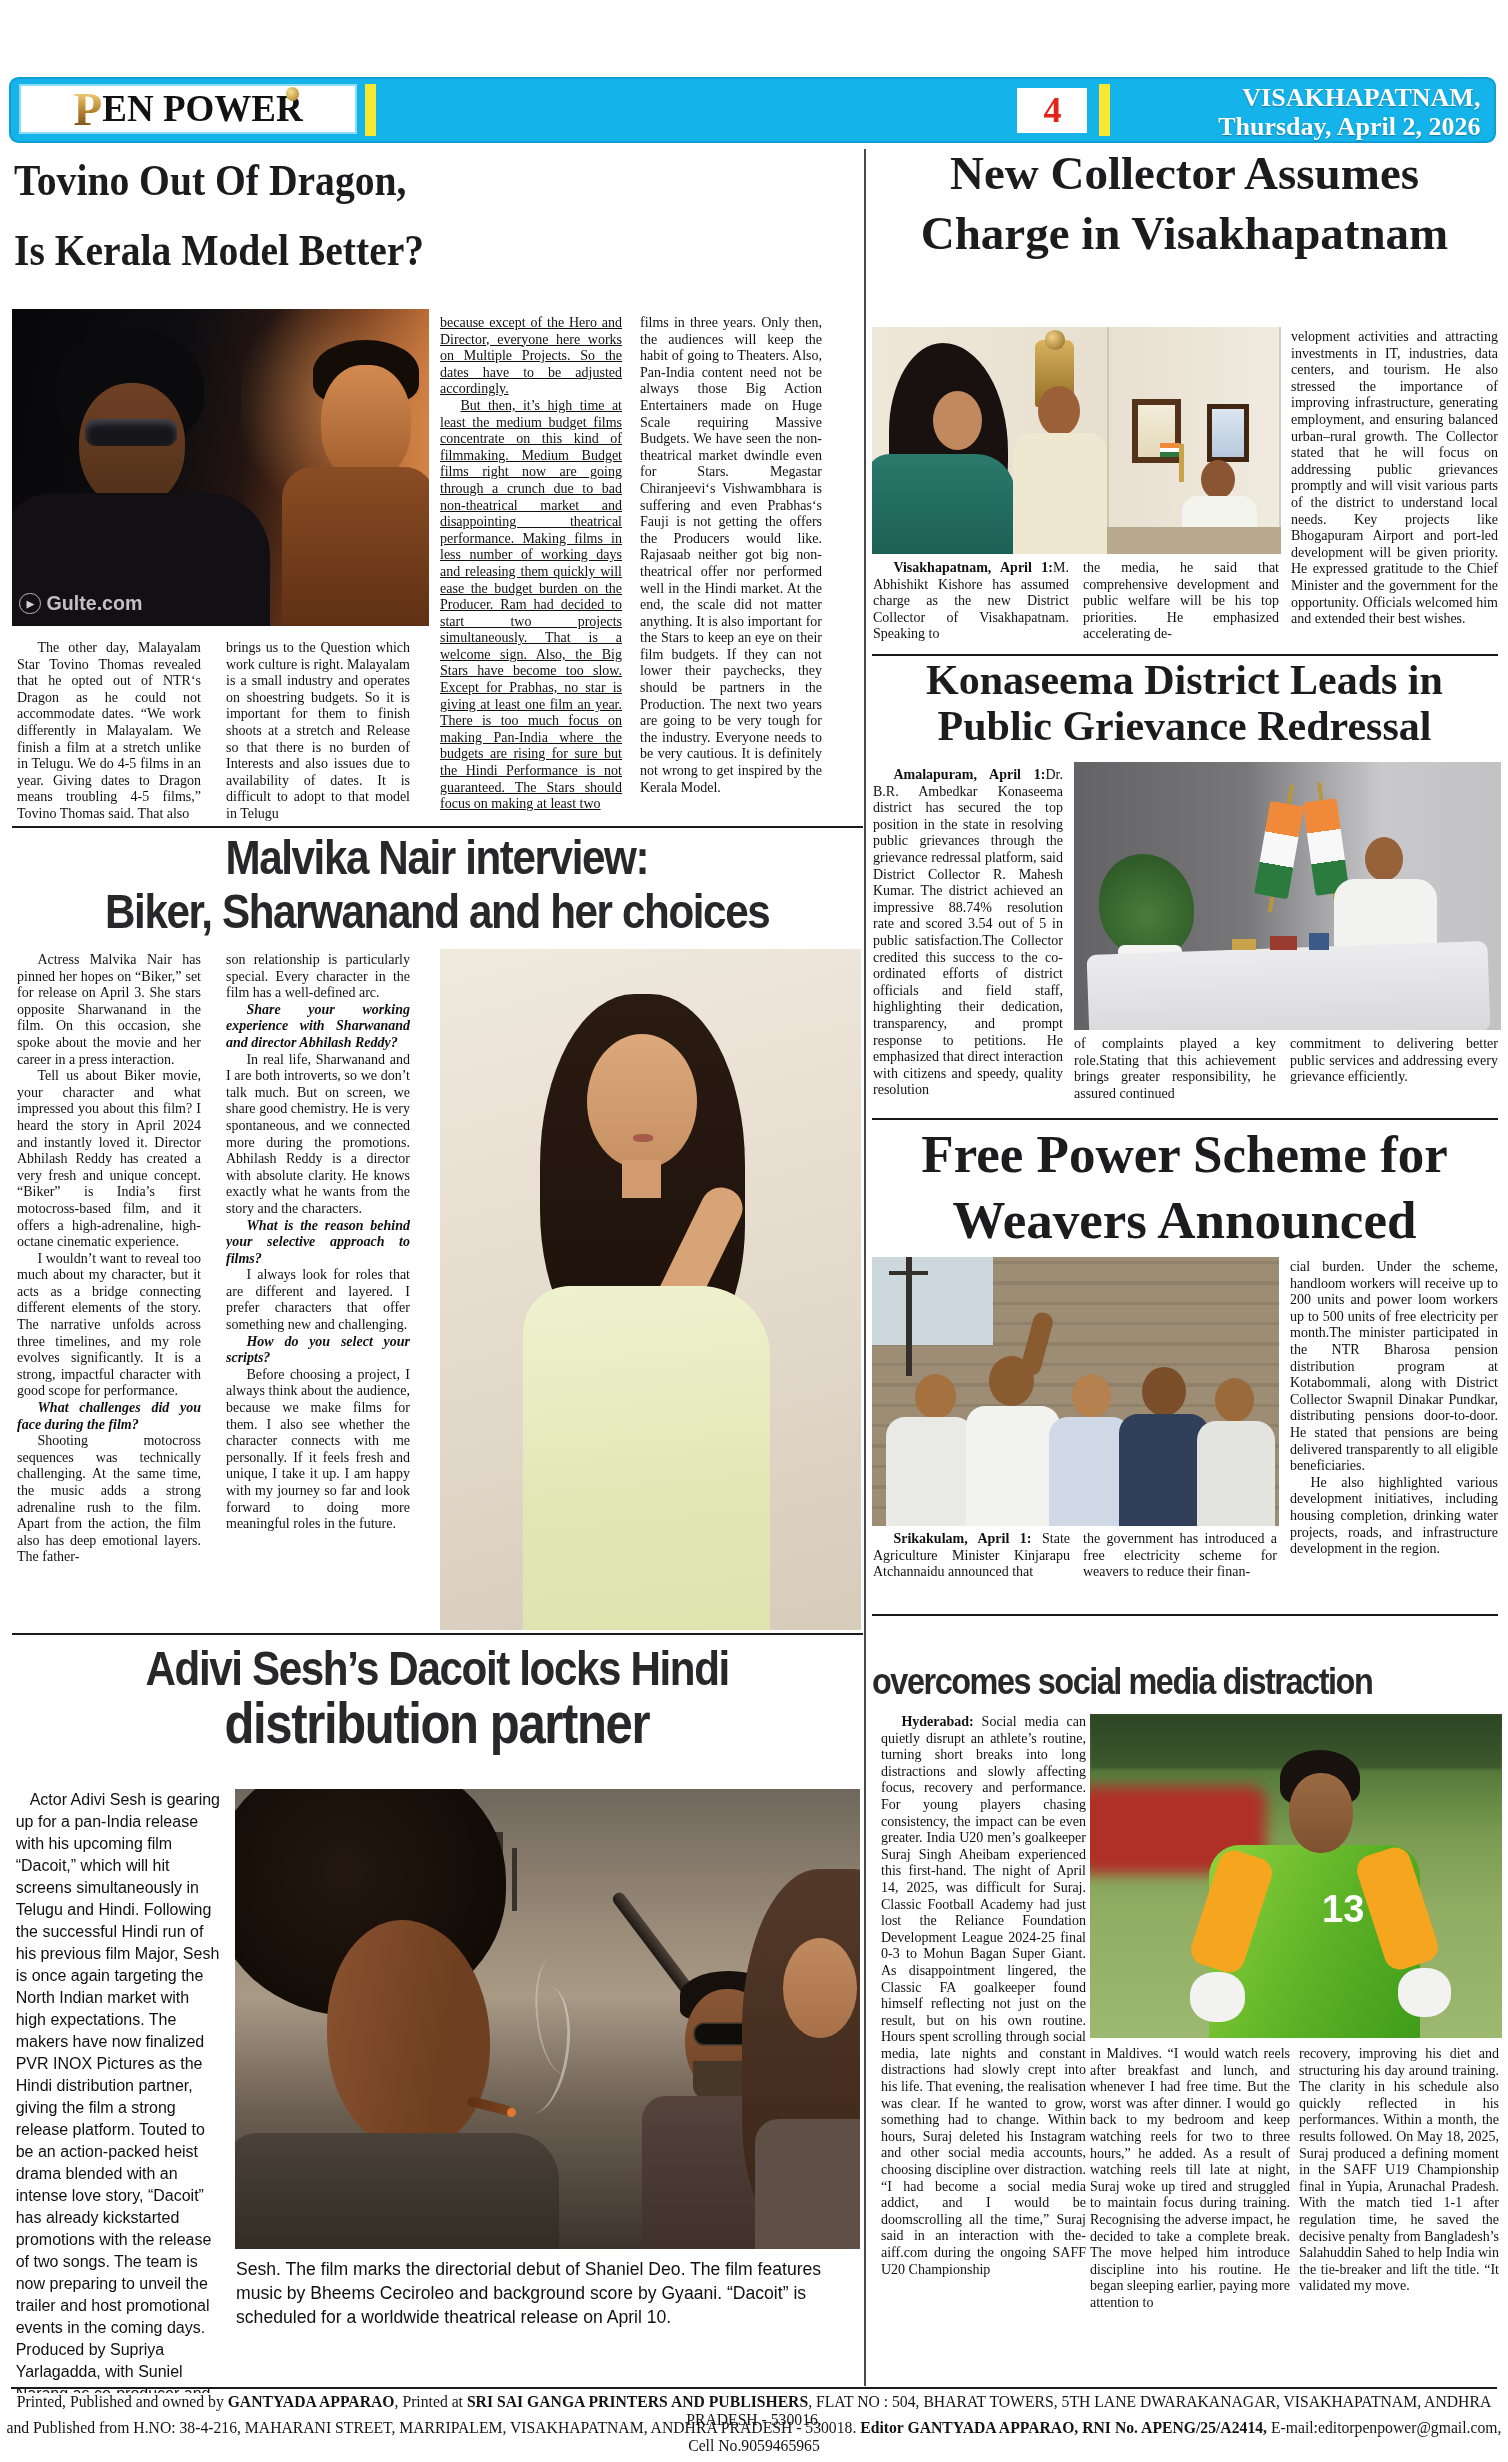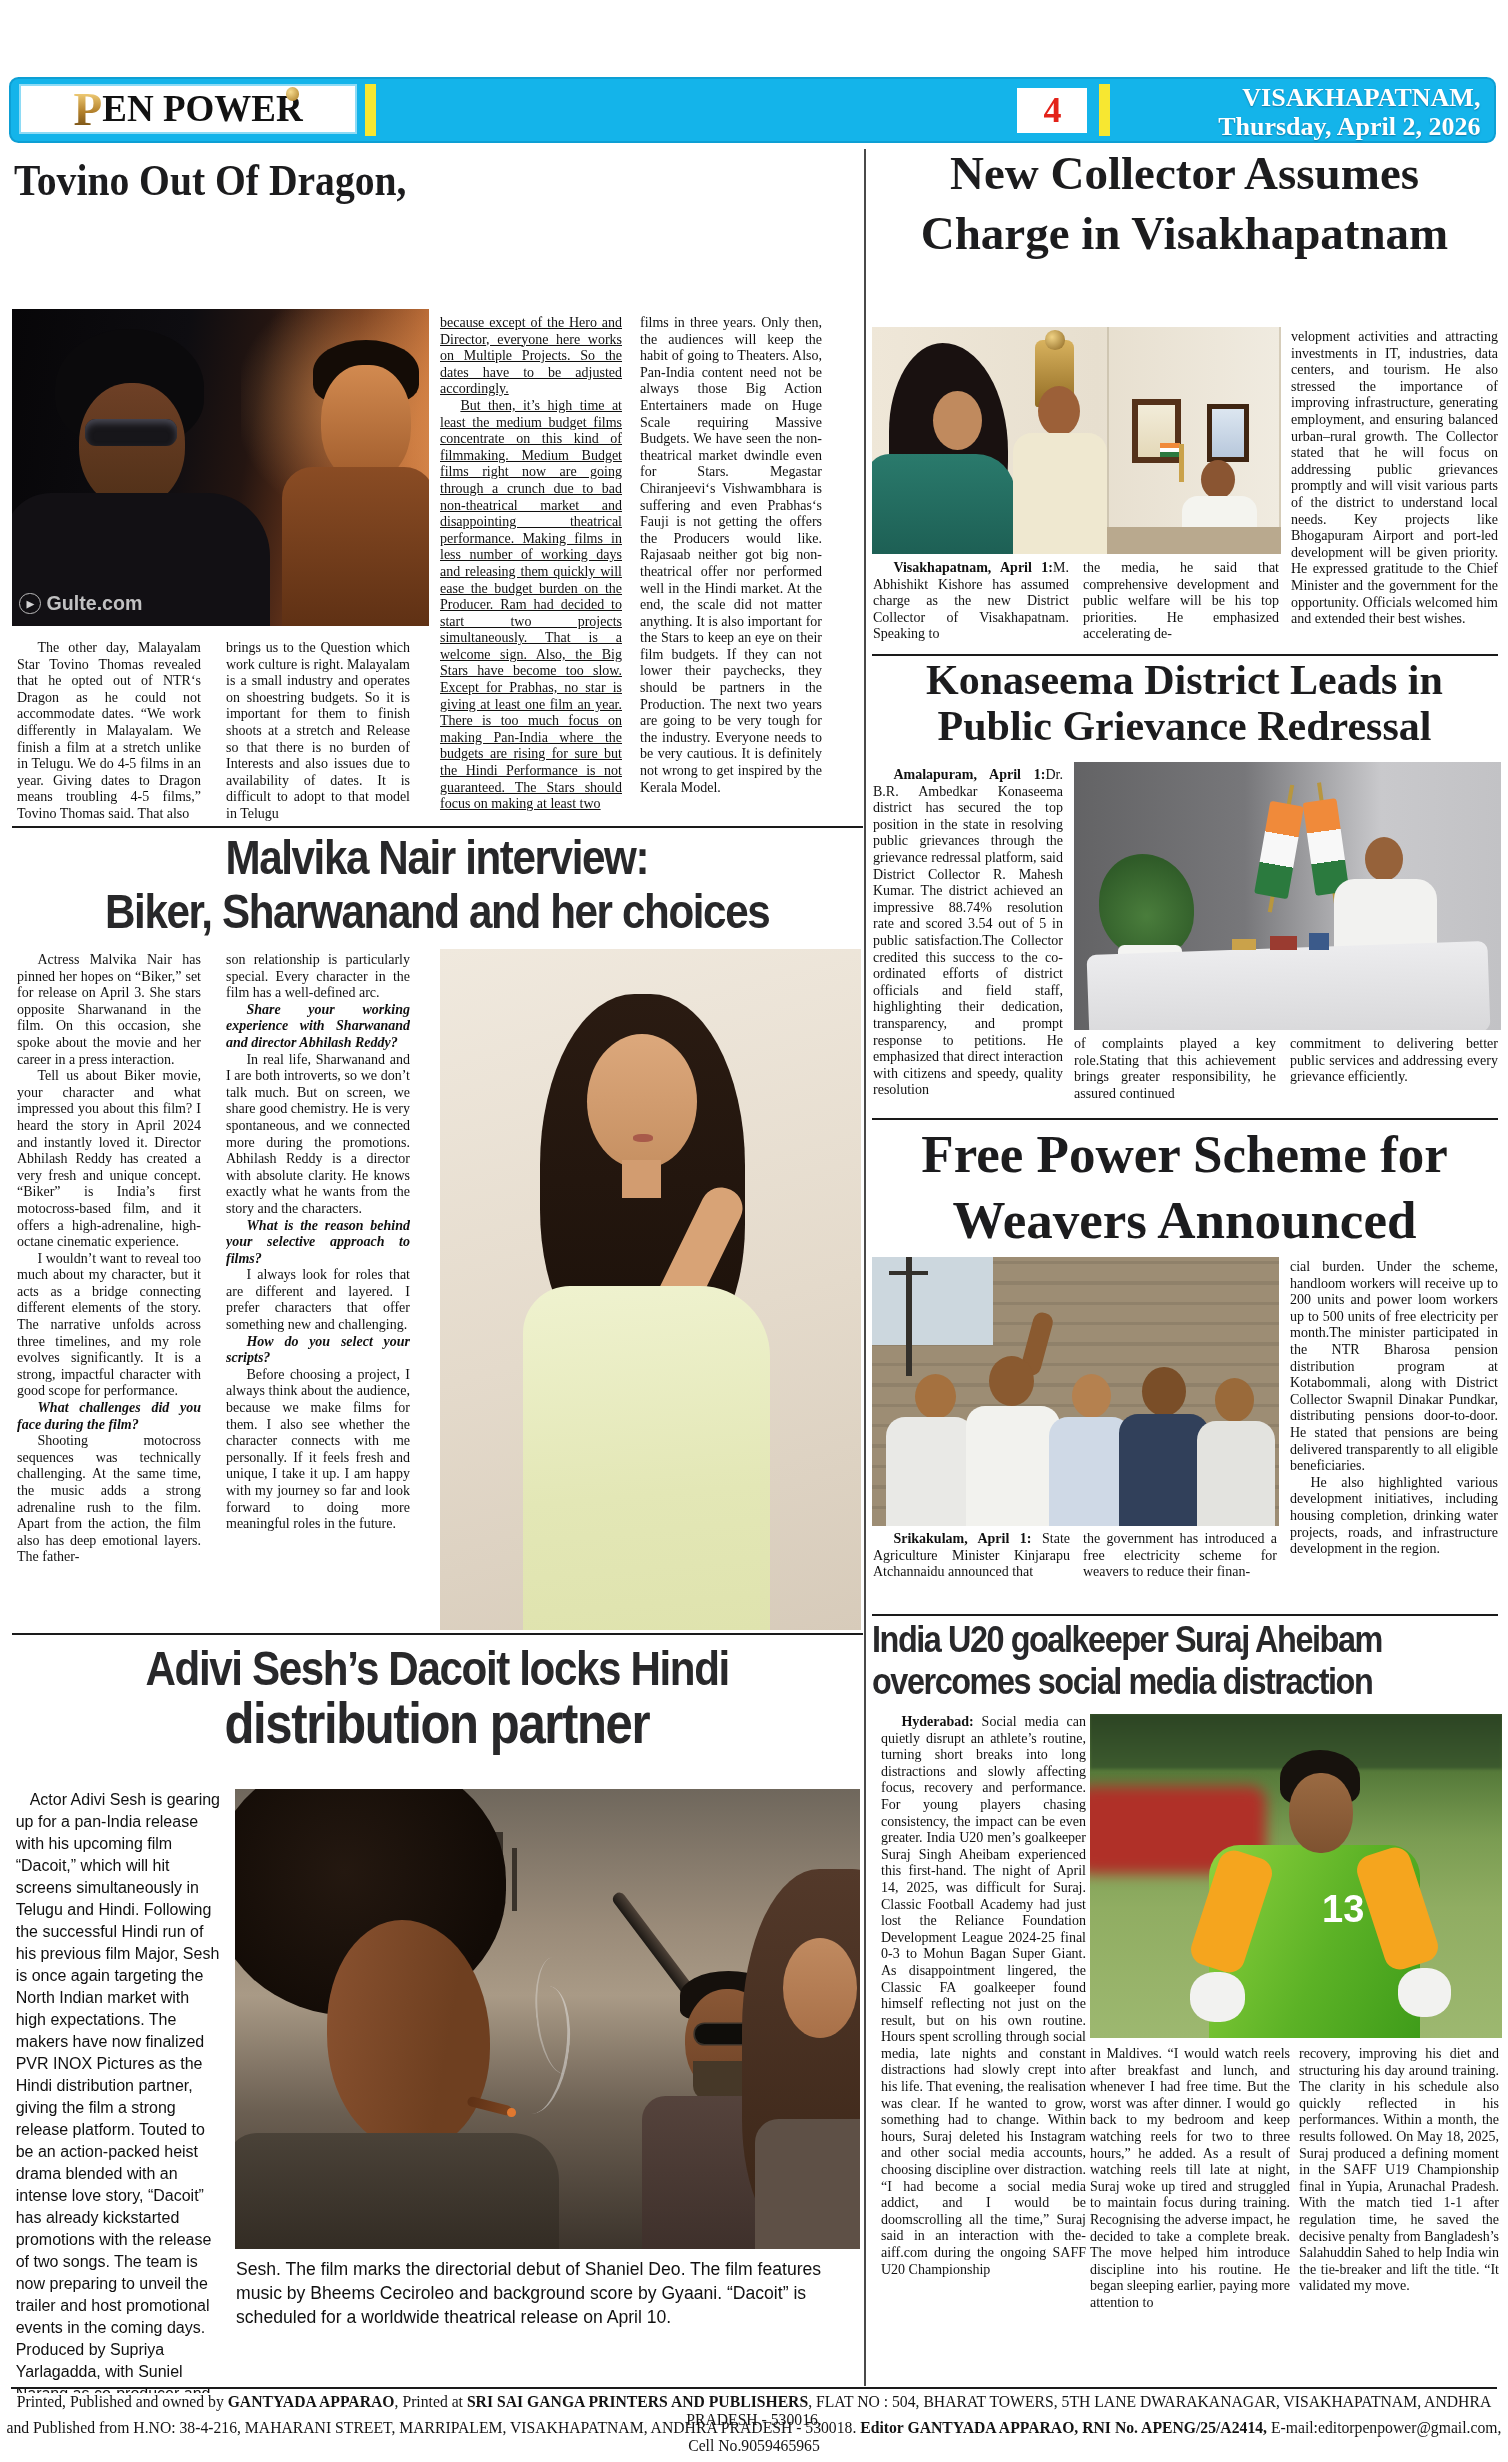--- a/index.html
+++ b/index.html
@@ -180,20 +180,21 @@
       <span class="pagenum">4</span>
     </div>
     <div class="ybar" style="left:1088px;"></div>
     <div class="mast-right">
       <div>VISAKHAPATNAM,</div>
       <div>Thursday, April 2, 2026</div>
     </div>
   </div>
 
   <div class="hl hl-serif" style="left:14px;top:146px;font-size:44px;line-height:70px;"><span class="sqzl">Tovino Out Of Dragon,</span></div>
+  <div class="hl hl-serif" style="left:14px;top:216px;font-size:44px;line-height:70px;"><span class="sqzl">Is Kerala Model Better?</span></div>
 
   <div class="photo tovino-photo" style="left:11.7px;top:309px;width:417px;height:317px;">
     <div class="ph tv-glow"></div>
     <div class="ph tv-m1hair"></div>
     <div class="ph tv-m1face"></div>
     <div class="ph tv-m1glasses"></div>
     <div class="ph tv-m1body"></div>
     <div class="ph tv-m2hair"></div>
     <div class="ph tv-m2face"></div>
     <div class="ph tv-m2body"></div>
@@ -375,21 +376,20 @@
     </div>
   <div class="col" style="left:873px;top:1531px;width:197px;height:75px;">
       <p><b>Srikakulam, April 1:</b> State Agriculture Minister Kinjarapu Atchannaidu announced that</p>
     </div>
   <div class="col" style="left:1083px;top:1531px;width:194px;height:75px;">
       <p class="ni">the government has introduced a free electricity scheme for weavers to reduce their finan-</p>
     </div>
 
   <div class="rule" style="left:872px;top:1614px;width:626px;height:1.6px;"></div>
 
-  <div class="hl hl-sans" style="left:872px;top:1619px;width:630px;font-size:36px;line-height:42px;"><span class="sqzl">India U20 goalkeeper Suraj Aheibam</span></div>
   <div class="hl hl-sans" style="left:872px;top:1661px;width:630px;font-size:36px;line-height:42px;"><span class="sqzl">overcomes social media distraction</span></div>
 
   <div class="col" style="left:873px;top:1714px;width:205px;height:675px;margin-left:8px;">
       <p><b>Hyderabad:</b> Social media can quietly disrupt an athlete’s routine, turning short breaks into long distractions and slowly affecting focus, recovery and performance. For young players chasing consistency, the impact can be even greater. India U20 men’s goalkeeper Suraj Singh Aheibam experienced this first-hand. The night of April 14, 2025, was difficult for Suraj. Classic Football Academy had just lost the Reliance Foundation Development League 2024-25 final 0-3 to Mohun Bagan Super Giant. As disappointment lingered, the Classic FA goalkeeper found himself reflecting not just on the result, but on his own routine. Hours spent scrolling through social media, late nights and constant distractions had slowly crept into his life. That evening, the realisation was clear. If he wanted to grow, something had to change. Within hours, Suraj deleted his Instagram and other social media accounts, choosing discipline over distraction. “I had become a social media addict, and I would be doomscrolling all the time,” Suraj said in an interaction with the-aiff.com during the ongoing SAFF U20 Championship</p>
     </div>
 
   <div class="photo gk-photo" style="left:1090px;top:1714px;width:412px;height:324px;">
     <div class="ph gk-trees"></div>
     <div class="ph gk-banner"></div>
     <div class="ph gk-jersey"></div>

